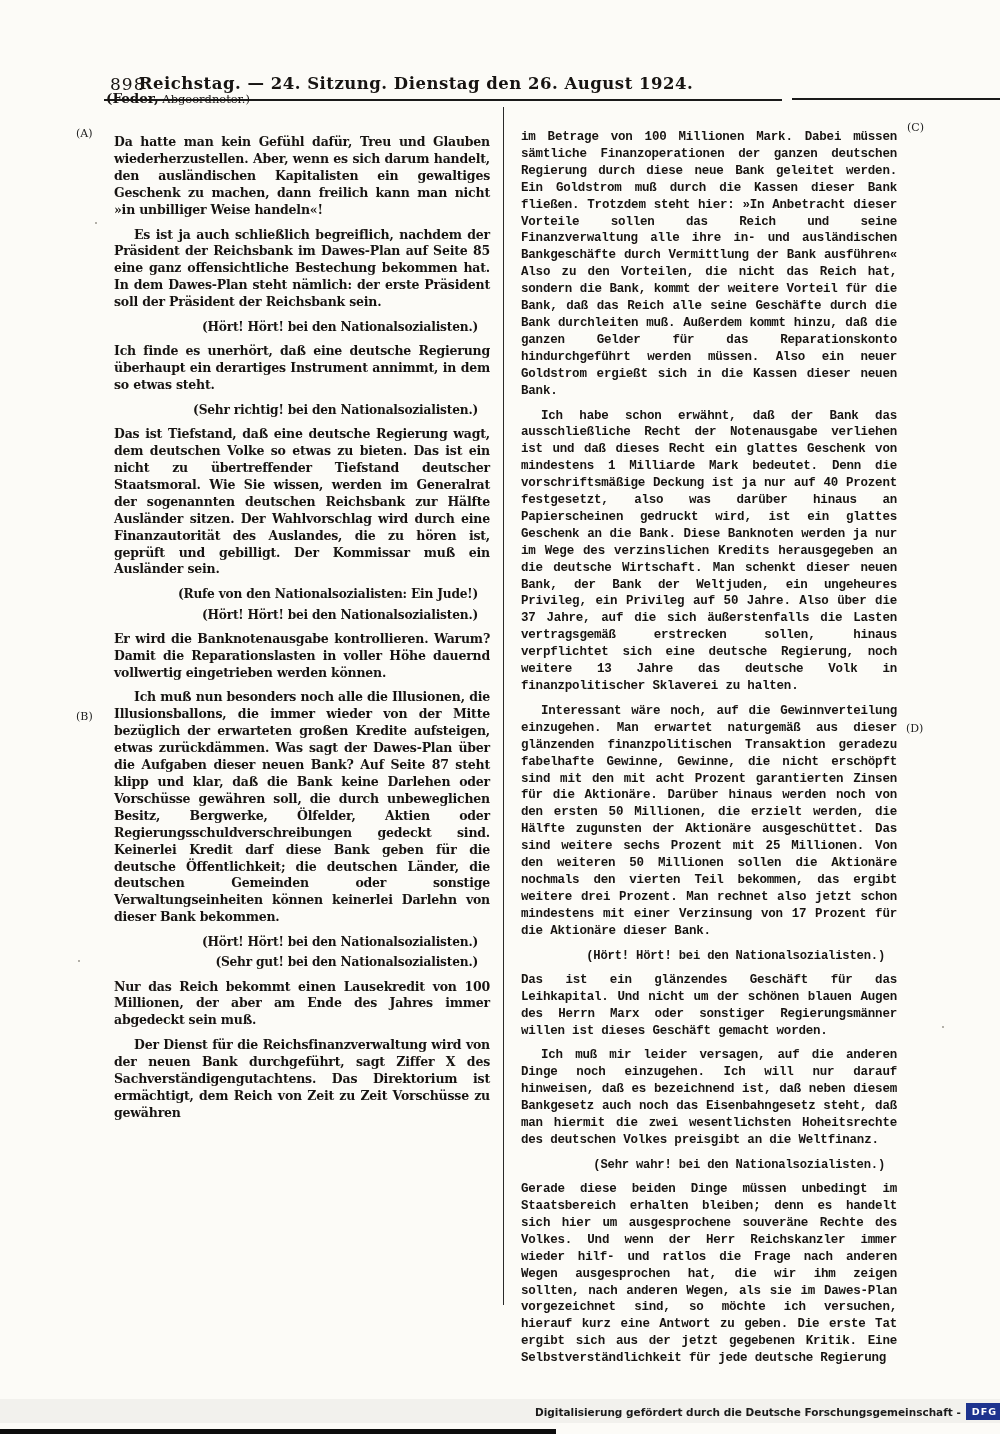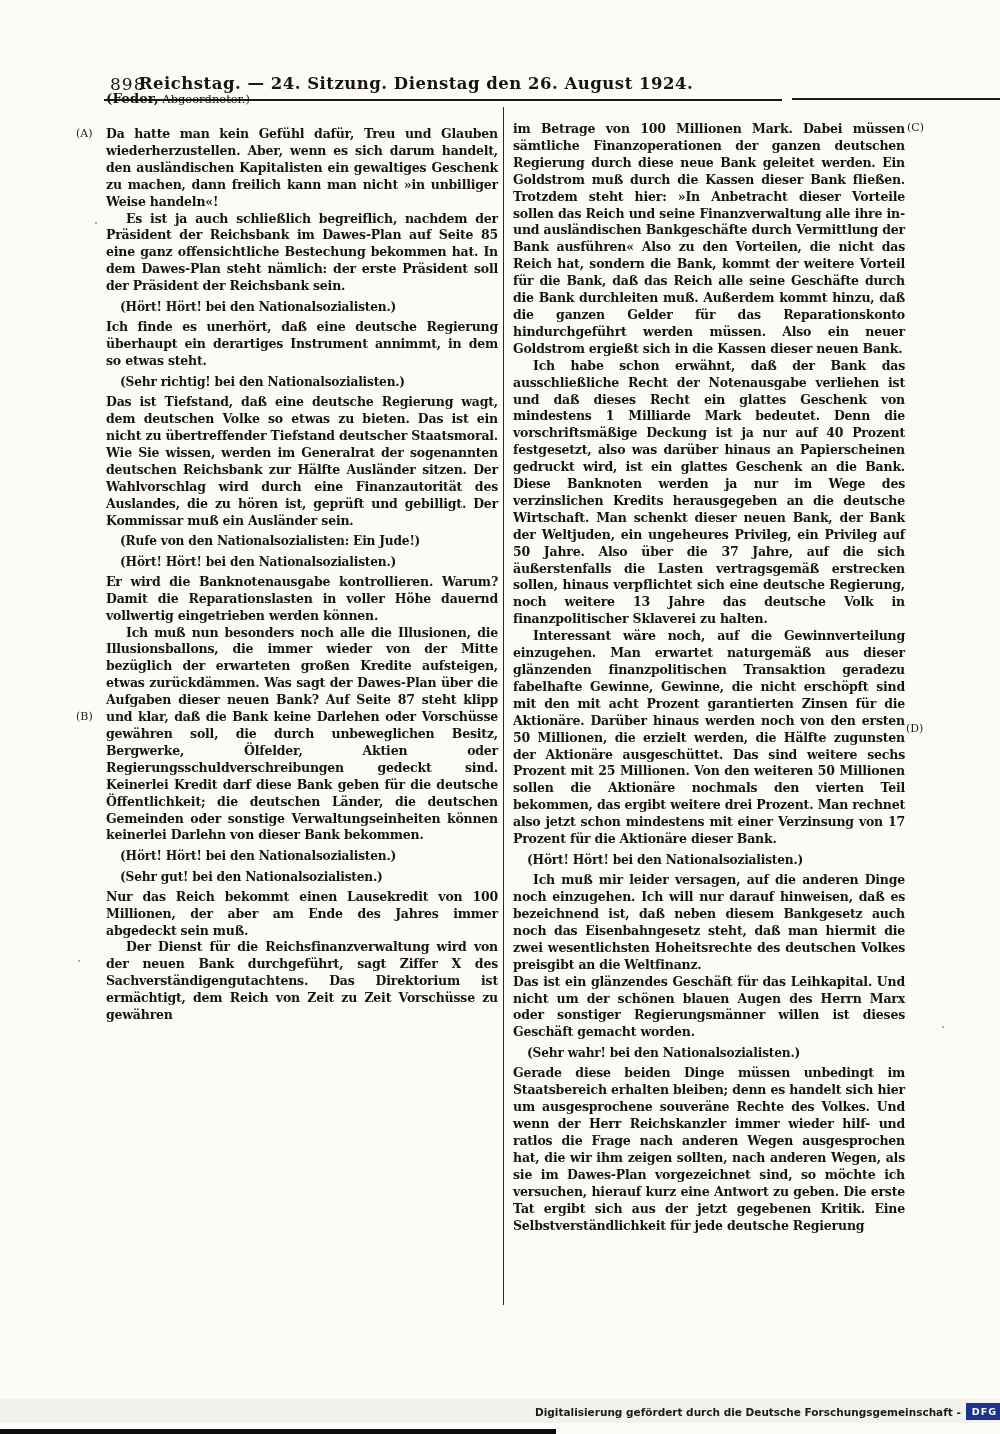--- a/index.html
+++ b/index.html
@@ -38,25 +38,25 @@
     background: #2a2a2a;
   }
   .col {
     position: absolute; width: 392px;
     text-align: justify;
     font-size: 12.5px; line-height: 16.9px;
     font-weight: bold;
     letter-spacing: -0.2px;
   }
   .col-left  { left: 106px; top: 126px; height: 1185px; }
-  .col-right { left: 513px; top: 121px; height: 1190px; }
-  .col p { margin: 0; }
+  .col-right { left: 513px; top: 121px; height: 1190px; font-family: Liberation Mono, monospace; }
+  .col p { margin: 8px; }
   .col p.para.indent { text-indent: 20px; }
   .col p.interjection {
-    text-align: left;
+    text-align: right;
     margin: 4px 20px 4px 14px;
     font-size: 12.2px;
     line-height: 16.2px;
   }
   .margin-label {
     position: absolute;
     font-family: "DejaVu Serif", serif;
     font-size: 11px; font-weight: normal; color: #222;
   }
   #label-a { left: 76px;  top: 127px; }
@@ -122,22 +122,22 @@
     <p class="interjection">(Hört! Hört! bei den Nationalsozialisten.)</p>
     <p class="interjection">(Sehr gut! bei den Nationalsozialisten.)</p>
     <p class="para">Nur das Reich bekommt einen Lausekredit von 100 Millionen, der aber am Ende des Jahres immer abgedeckt sein muß.</p>
     <p class="para indent">Der Dienst für die Reichsfinanzverwaltung wird von der neuen Bank durchgeführt, sagt Ziffer X des Sachverständigengutachtens. Das Direktorium ist ermächtigt, dem Reich von Zeit zu Zeit Vorschüsse zu gewähren</p>
   </div>
 <div class="col col-right">
     <p class="para">im Betrage von 100 Millionen Mark. Dabei müssen sämtliche Finanzoperationen der ganzen deutschen Regierung durch diese neue Bank geleitet werden. Ein Goldstrom muß durch die Kassen dieser Bank fließen. Trotzdem steht hier: »In Anbetracht dieser Vorteile sollen das Reich und seine Finanzverwaltung alle ihre in- und ausländischen Bankgeschäfte durch Vermittlung der Bank ausführen« Also zu den Vorteilen, die nicht das Reich hat, sondern die Bank, kommt der weitere Vorteil für die Bank, daß das Reich alle seine Geschäfte durch die Bank durchleiten muß. Außerdem kommt hinzu, daß die ganzen Gelder für das Reparationskonto hindurchgeführt werden müssen. Also ein neuer Goldstrom ergießt sich in die Kassen dieser neuen Bank.</p>
     <p class="para indent">Ich habe schon erwähnt, daß der Bank das ausschließliche Recht der Notenausgabe verliehen ist und daß dieses Recht ein glattes Geschenk von mindestens 1 Milliarde Mark bedeutet. Denn die vorschriftsmäßige Deckung ist ja nur auf 40 Prozent festgesetzt, also was darüber hinaus an Papierscheinen gedruckt wird, ist ein glattes Geschenk an die Bank. Diese Banknoten werden ja nur im Wege des verzinslichen Kredits herausgegeben an die deutsche Wirtschaft. Man schenkt dieser neuen Bank, der Bank der Weltjuden, ein ungeheures Privileg, ein Privileg auf 50 Jahre. Also über die 37 Jahre, auf die sich äußerstenfalls die Lasten vertragsgemäß erstrecken sollen, hinaus verpflichtet sich eine deutsche Regierung, noch weitere 13 Jahre das deutsche Volk in finanzpolitischer Sklaverei zu halten.</p>
     <p class="para indent">Interessant wäre noch, auf die Gewinnverteilung einzugehen. Man erwartet naturgemäß aus dieser glänzenden finanzpolitischen Transaktion geradezu fabelhafte Gewinne, Gewinne, die nicht erschöpft sind mit den mit acht Prozent garantierten Zinsen für die Aktionäre. Darüber hinaus werden noch von den ersten 50 Millionen, die erzielt werden, die Hälfte zugunsten der Aktionäre ausgeschüttet. Das sind weitere sechs Prozent mit 25 Millionen. Von den weiteren 50 Millionen sollen die Aktionäre nochmals den vierten Teil bekommen, das ergibt weitere drei Prozent. Man rechnet also jetzt schon mindestens mit einer Verzinsung von 17 Prozent für die Aktionäre dieser Bank.</p>
     <p class="interjection">(Hört! Hört! bei den Nationalsozialisten.)</p>
+    <p class="para">Das ist ein glänzendes Geschäft für das Leihkapital. Und nicht um der schönen blauen Augen des Herrn Marx oder sonstiger Regierungsmänner willen ist dieses Geschäft gemacht worden.</p>
     <p class="para indent">Ich muß mir leider versagen, auf die anderen Dinge noch einzugehen. Ich will nur darauf hinweisen, daß es bezeichnend ist, daß neben diesem Bankgesetz auch noch das Eisenbahngesetz steht, daß man hiermit die zwei wesentlichsten Hoheitsrechte des deutschen Volkes preisgibt an die Weltfinanz.</p>
-    <p class="para">Das ist ein glänzendes Geschäft für das Leihkapital. Und nicht um der schönen blauen Augen des Herrn Marx oder sonstiger Regierungsmänner willen ist dieses Geschäft gemacht worden.</p>
     <p class="interjection">(Sehr wahr! bei den Nationalsozialisten.)</p>
     <p class="para">Gerade diese beiden Dinge müssen unbedingt im Staatsbereich erhalten bleiben; denn es handelt sich hier um ausgesprochene souveräne Rechte des Volkes. Und wenn der Herr Reichskanzler immer wieder hilf- und ratlos die Frage nach anderen Wegen ausgesprochen hat, die wir ihm zeigen sollten, nach anderen Wegen, als sie im Dawes-Plan vorgezeichnet sind, so möchte ich versuchen, hierauf kurz eine Antwort zu geben. Die erste Tat ergibt sich aus der jetzt gegebenen Kritik. Eine Selbstverständlichkeit für jede deutsche Regierung</p>
   </div>
 
 <div class="footer-bar"></div>
 <div class="footer">
   <span>Digitalisierung gefördert durch die Deutsche Forschungsgemeinschaft -</span>
   <span class="dfg-logo">DFG</span>
 </div>
 

